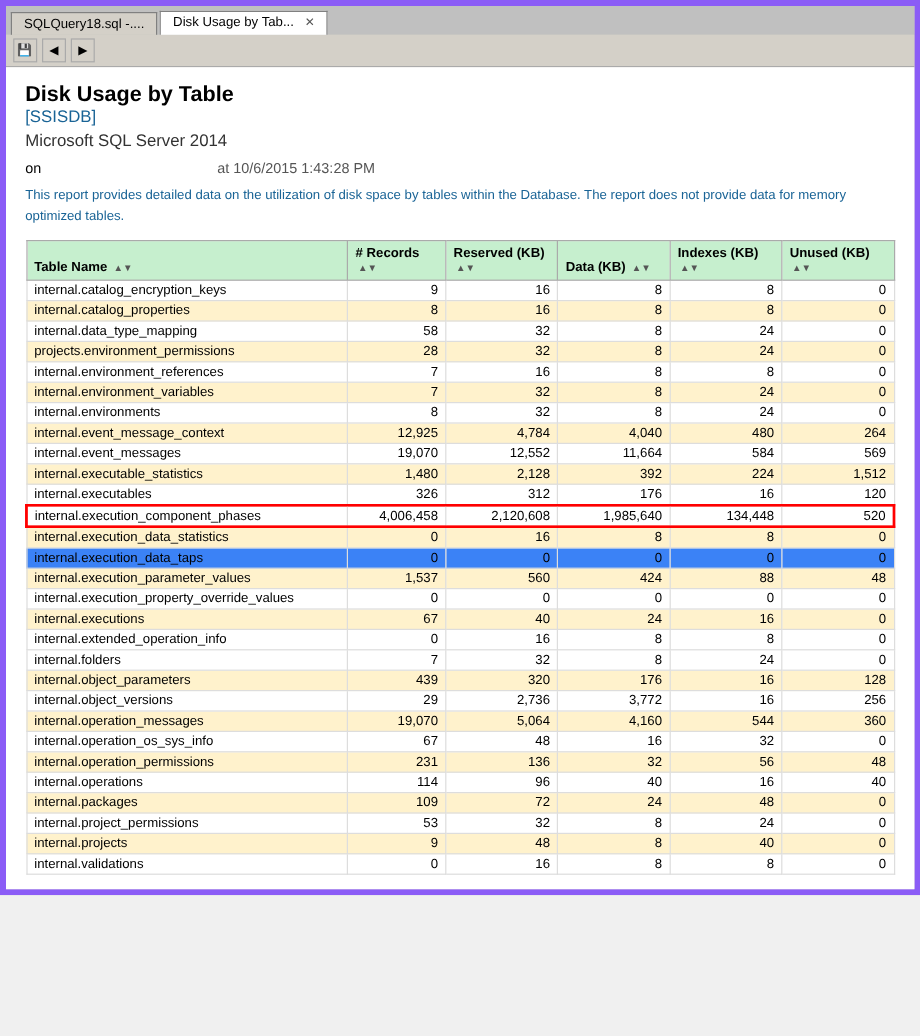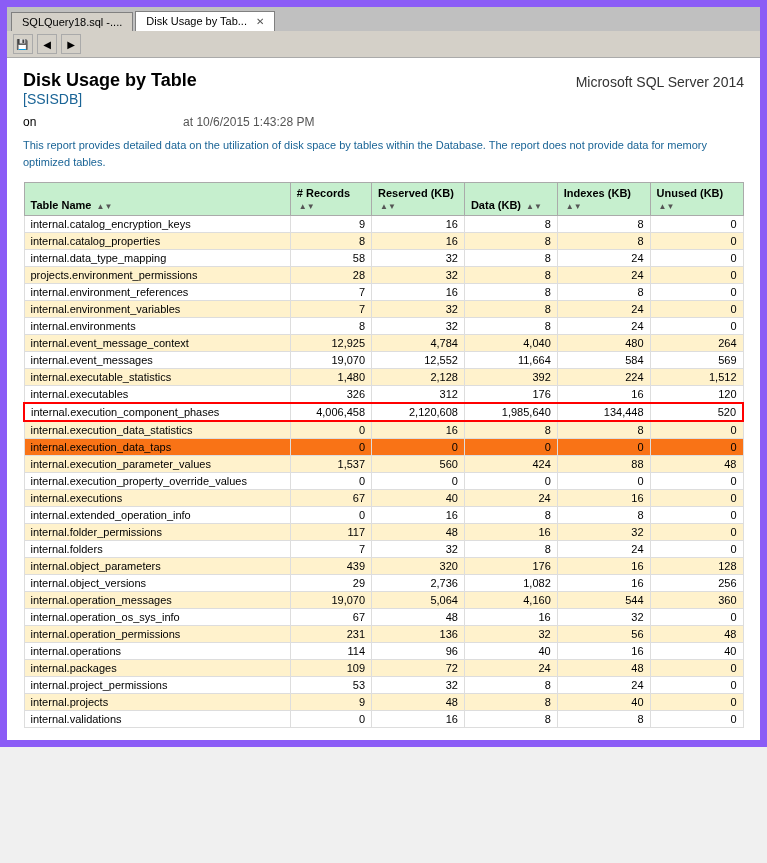--- a/index.html
+++ b/index.html
@@ -5,21 +5,21 @@
     * { box-sizing: border-box; margin: 0; padding: 0; }
     body {
       font-family: 'Segoe UI', Arial, sans-serif;
       font-size: 12px;
       background: #f0f0f0;
       color: #000;
       width: 767px;
     }
     .window-chrome {
       background: #d4d0c8;
-      border: 7px solid #8b5cf6;
+      border: 5px solid #8b5cf6;
     }
     .tab-bar {
       display: flex;
       align-items: flex-end;
       background: #c0c0c0;
       padding: 4px 0 0 4px;
       gap: 2px;
     }
     .tab {
       padding: 3px 10px;
@@ -76,20 +76,21 @@
     .report-branding {
       float: right;
       font-size: 14px;
       color: #333;
       margin-top: 4px;
     }
     .report-header-row {
       display: flex;
       justify-content: space-between;
       align-items: flex-start;
+      flex-direction: column;
     }
     .report-meta {
       margin-top: 8px;
       font-size: 12px;
       color: #555;
     }
     .report-meta span.label {
       color: #000;
     }
     .report-desc {
@@ -302,21 +303,21 @@
             <td class="col-unused num" style="border-top: 2px solid red; border-bottom: 2px solid red; border-right: 2px solid red;">520</td>
           </tr>
           <tr style="background: rgb(255, 242, 204);">
             <td class="col-name">internal.execution_data_statistics</td>
             <td class="col-records num">0</td>
             <td class="col-reserved num">16</td>
             <td class="col-data num">8</td>
             <td class="col-indexes num">8</td>
             <td class="col-unused num">0</td>
           </tr>
-          <tr style="background: #f97316; padding-left: 20px;">
+          <tr style="background: #3b82f6; padding-left: 20px;">
             <td class="col-name">internal.execution_data_taps</td>
             <td class="col-records num">0</td>
             <td class="col-reserved num">0</td>
             <td class="col-data num">0</td>
             <td class="col-indexes num">0</td>
             <td class="col-unused num">0</td>
           </tr>
           <tr style="background: rgb(255, 242, 204);">
             <td class="col-name">internal.execution_parameter_values</td>
             <td class="col-records num">1,537</td>
@@ -342,49 +343,41 @@
             <td class="col-unused num">0</td>
           </tr>
           <tr style="background: rgb(255, 255, 255);">
             <td class="col-name">internal.extended_operation_info</td>
             <td class="col-records num">0</td>
             <td class="col-reserved num">16</td>
             <td class="col-data num">8</td>
             <td class="col-indexes num">8</td>
             <td class="col-unused num">0</td>
           </tr>
-          <tr style="background: rgb(255, 242, 204);">
-            <td class="col-name">internal.folder_permissions</td>
-            <td class="col-records num">117</td>
-            <td class="col-reserved num">48</td>
-            <td class="col-data num">16</td>
-            <td class="col-indexes num">32</td>
-            <td class="col-unused num">0</td>
-          </tr>
           <tr style="background: rgb(255, 255, 255);">
             <td class="col-name">internal.folders</td>
             <td class="col-records num">7</td>
             <td class="col-reserved num">32</td>
             <td class="col-data num">8</td>
             <td class="col-indexes num">24</td>
             <td class="col-unused num">0</td>
           </tr>
           <tr style="background: rgb(255, 242, 204);">
             <td class="col-name">internal.object_parameters</td>
             <td class="col-records num">439</td>
             <td class="col-reserved num">320</td>
             <td class="col-data num">176</td>
             <td class="col-indexes num">16</td>
             <td class="col-unused num">128</td>
           </tr>
           <tr style="background: rgb(255, 255, 255);">
             <td class="col-name">internal.object_versions</td>
             <td class="col-records num">29</td>
             <td class="col-reserved num">2,736</td>
-            <td class="col-data num">1,082</td>
+            <td class="col-data num">3,772</td>
             <td class="col-indexes num">16</td>
             <td class="col-unused num">256</td>
           </tr>
           <tr style="background: rgb(255, 242, 204);">
             <td class="col-name">internal.operation_messages</td>
             <td class="col-records num">19,070</td>
             <td class="col-reserved num">5,064</td>
             <td class="col-data num">4,160</td>
             <td class="col-indexes num">544</td>
             <td class="col-unused num">360</td>

